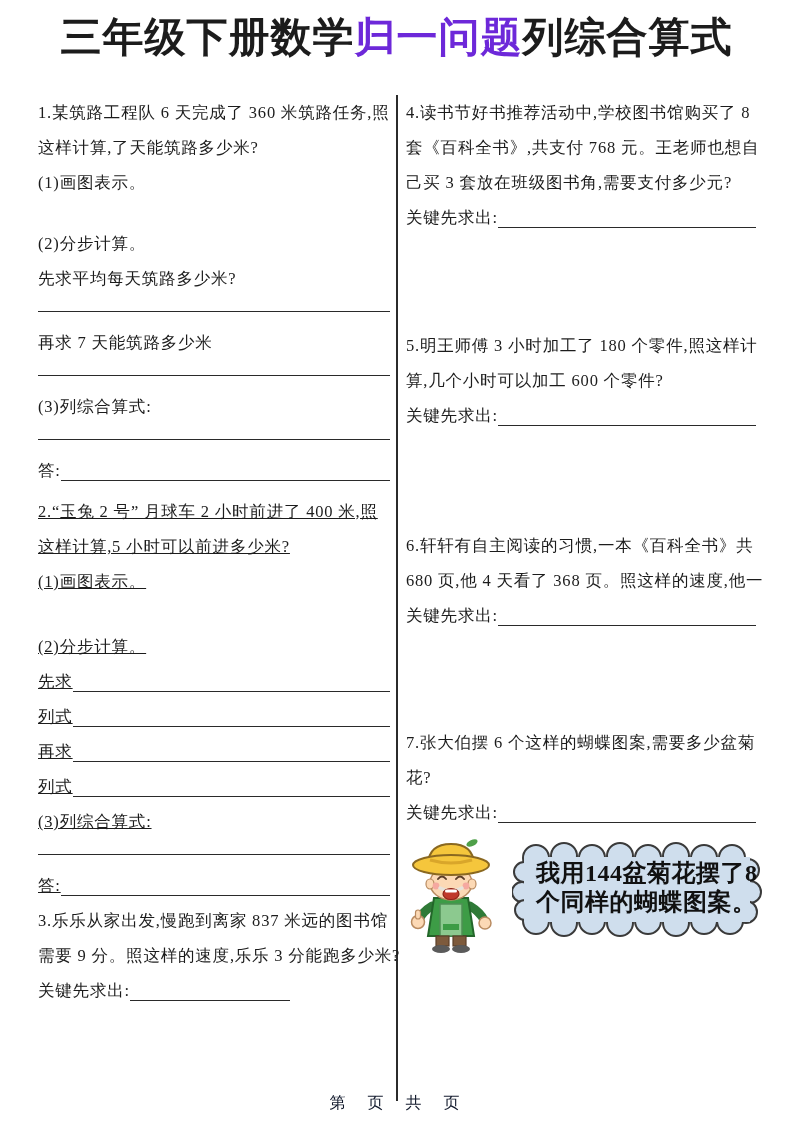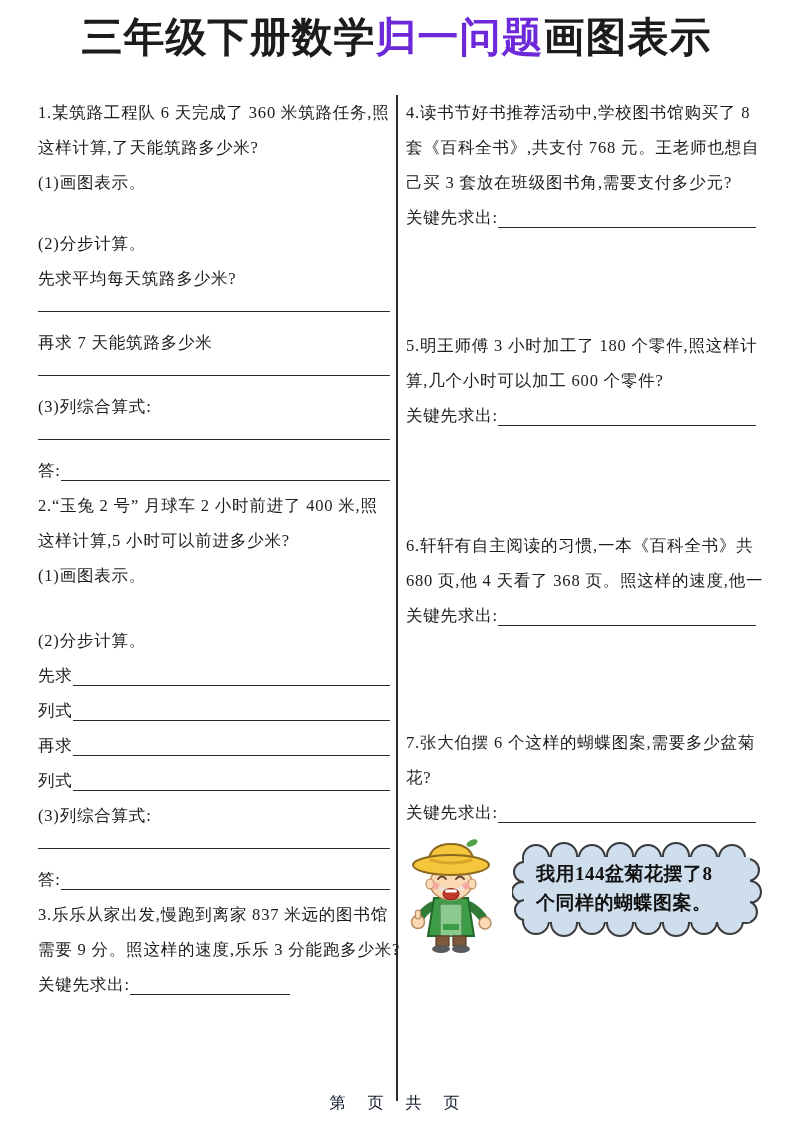--- a/index.html
+++ b/index.html
@@ -56,39 +56,39 @@
   }
   .farmer{flex:none;}
   .bubble{
     position:relative;flex:none;
     margin-left:16px;margin-top:6px;
     width:250px;height:95px;
   }
   .bubble svg{position:absolute;left:0;top:0;}
   .bubble-text{
     position:absolute;left:24px;top:17px;right:14px;
-    font-size:19px;font-weight:600;
+    font-size:24px;font-weight:600;
     line-height:29px;letter-spacing:0.5px;
     color:#111;
     white-space:nowrap;
   }
   
   .footer{
     position:absolute;bottom:8px;left:0;right:0;
     text-align:center;
     font-size:16px;letter-spacing:4px;word-spacing:10px;
     color:#0f172a;
   }
 </style>
 </head>
 <body>
 
 <div class="page">
 
-  <div class="title"><span>三年级下册数学</span><span class="red">归一问题</span><span>画图表示</span></div>
+  <div class="title"><span>三年级下册数学</span><span class="red">归一问题</span><span>列综合算式</span></div>
 
   <div class="divider"></div>
 
   <div class="col col-left" id="left-col">
       <div class="problem">
         <div class="tline">1.某筑路工程队 6 天完成了 360 米筑路任务,照</div>
         <div class="tline">这样计算,了天能筑路多少米?</div>
         <div class="tline">(1)画图表示。</div>
         <div style="height: 26px;"></div>
         <div class="tline">(2)分步计算。</div>
@@ -96,21 +96,21 @@
         <div class="rule"></div>
         <div class="tline">再求 7 天能筑路多少米</div>
         <div class="rule"></div>
         <div class="tline">(3)列综合算式:</div>
         <div class="rule"></div>
         <div class="tline uline">
           <span>答:</span>
           <span class="blank"></span>
         </div>
       </div>
-      <div class="problem" style="">
+      <div class="problem" style="margin-top: 6px; text-decoration: underline;">
         <div class="tline">2.“玉兔 2 号” 月球车 2 小时前进了 400 米,照</div>
         <div class="tline">这样计算,5 小时可以前进多少米?</div>
         <div class="tline">(1)画图表示。</div>
         <div style="height: 30px;"></div>
         <div class="tline">(2)分步计算。</div>
         <div class="tline uline">
           <span>先求</span>
           <span class="blank"></span>
         </div>
         <div class="tline uline">

